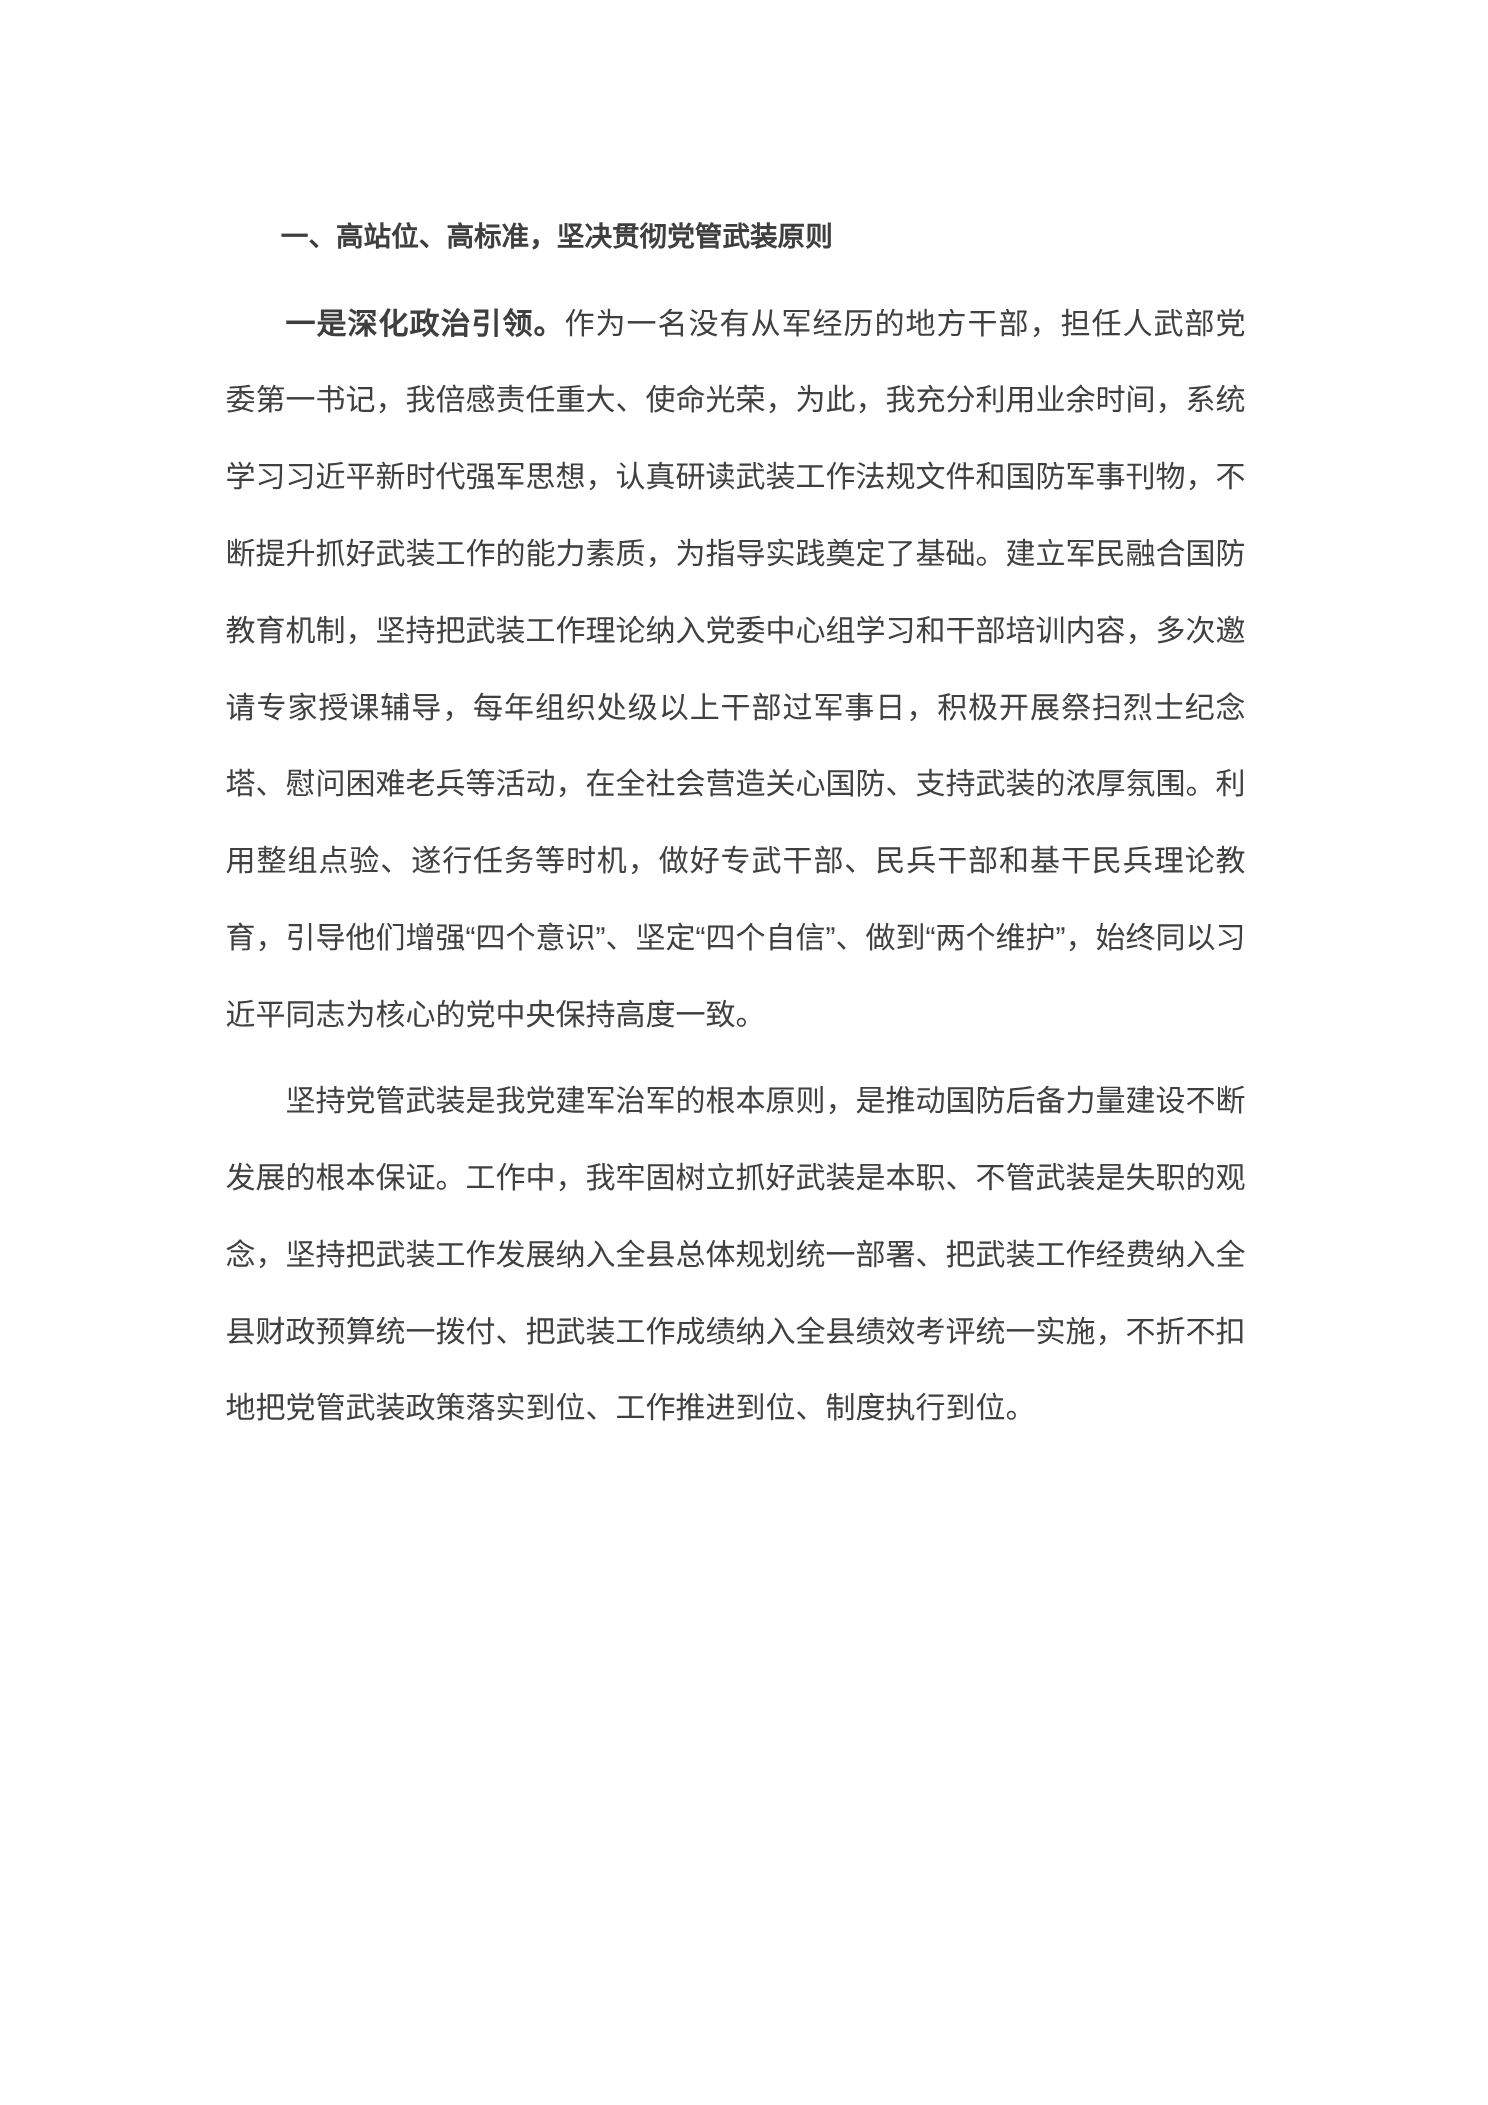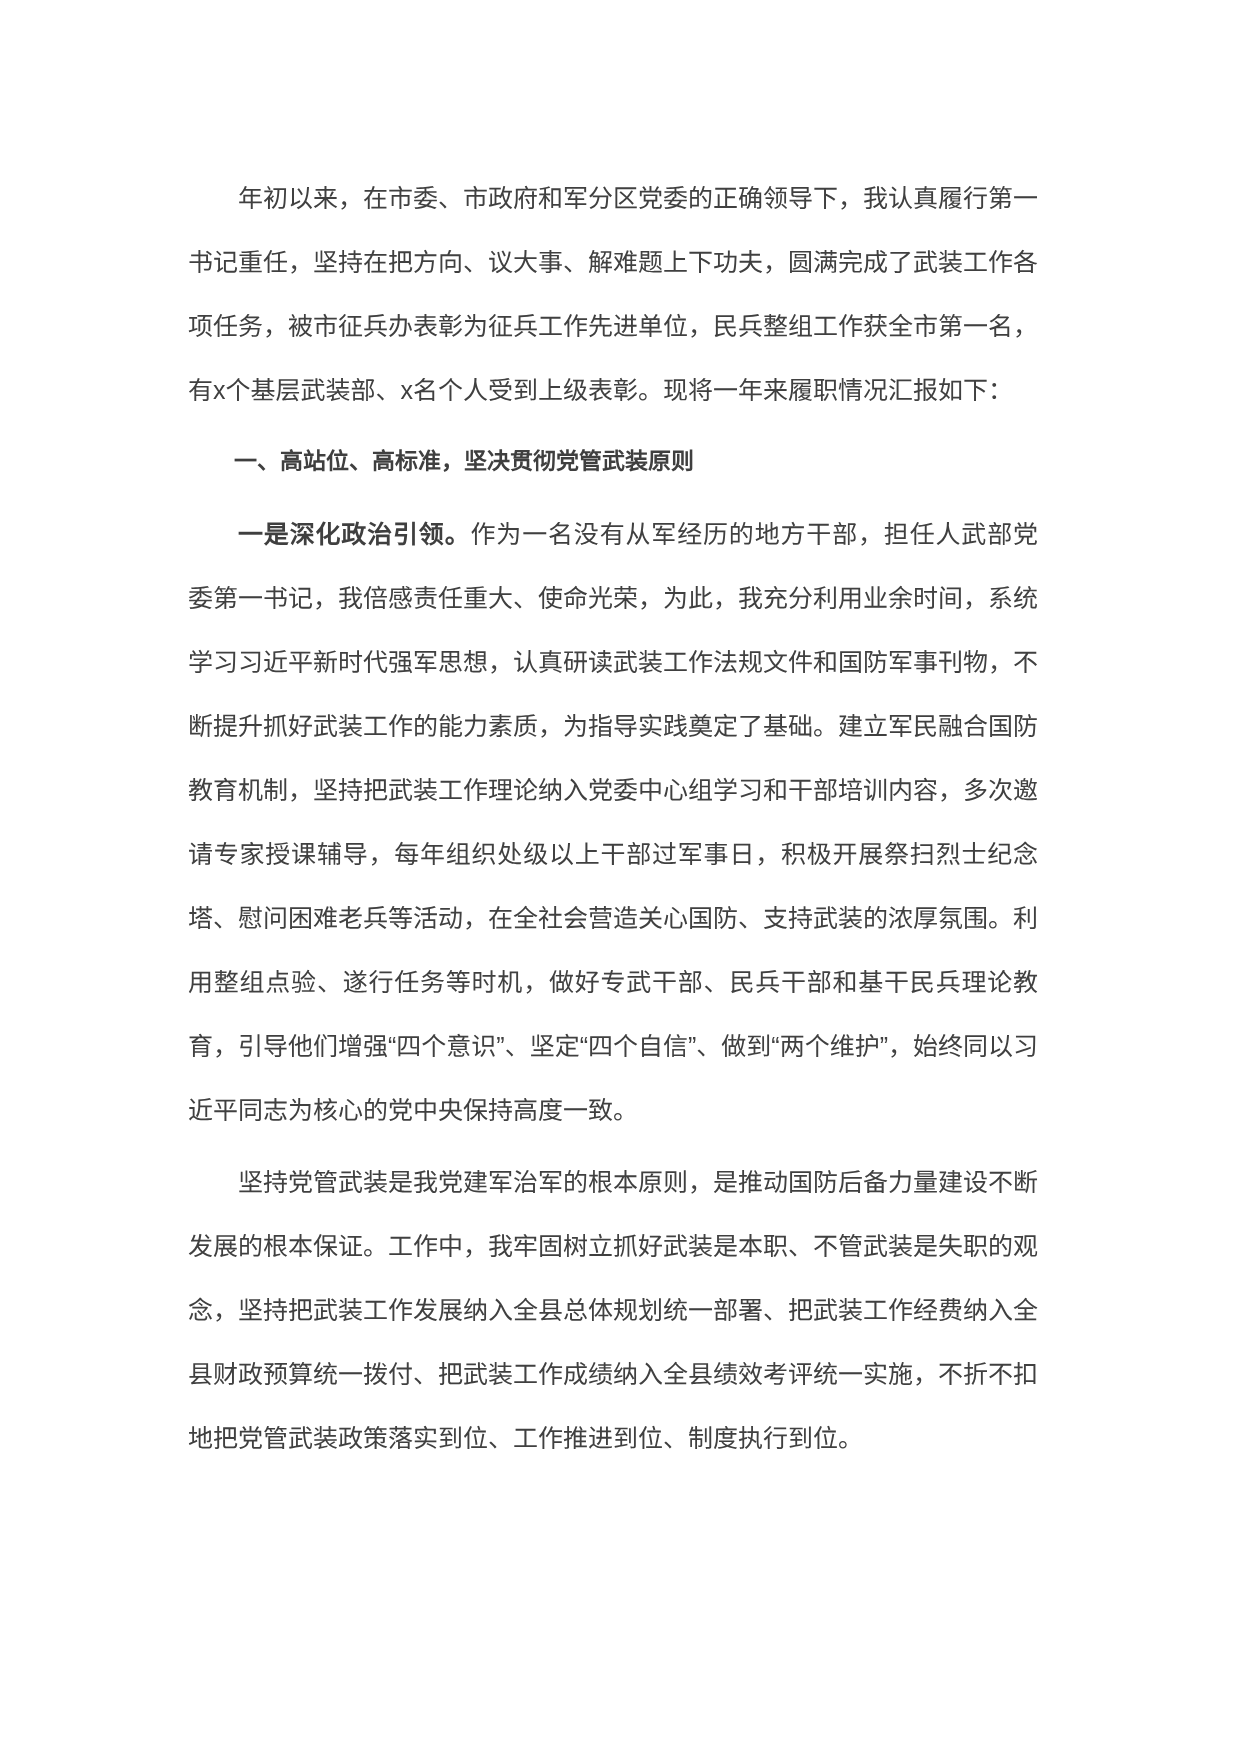--- a/index.html
+++ b/index.html
@@ -41,20 +41,19 @@
   }
   .lead {
     font-weight: 700;
     color: #3f3f3f;
   }
 </style>
 </head>
 <body>
 
 <div class="page">
-  <p class="para">年初以来，在市委、市政府和军分区党委的正确领导下，我认真履行第一书记重任，坚持在把方向、议大事、解难题上下功夫，圆满完成了武装工作各项任务，被市征兵办表彰为征兵工作先进单位，民兵整组工作获全市第一名，有x个基层武装部、x名个人受到上级表彰。现将一年来履职情况汇报如下：</p>
 
   <h2 class="heading">一、高站位、高标准，坚决贯彻党管武装原则</h2>
 
   <p class="para"><span class="lead">一是深化政治引领。</span><span>作为一名没有从军经历的地方干部，担任人武部党委第一书记，我倍感责任重大、使命光荣，为此，我充分利用业余时间，系统学习习近平新时代强军思想，认真研读武装工作法规文件和国防军事刊物，不断提升抓好武装工作的能力素质，为指导实践奠定了基础。建立军民融合国防教育机制，坚持把武装工作理论纳入党委中心组学习和干部培训内容，多次邀请专家授课辅导，每年组织处级以上干部过军事日，积极开展祭扫烈士纪念塔、慰问困难老兵等活动，在全社会营造关心国防、支持武装的浓厚氛围。利用整组点验、遂行任务等时机，做好专武干部、民兵干部和基干民兵理论教育，引导他们增强“四个意识”、坚定“四个自信”、做到“两个维护”，始终同以习近平同志为核心的党中央保持高度一致。</span></p>
 
   <p class="para">坚持党管武装是我党建军治军的根本原则，是推动国防后备力量建设不断发展的根本保证。工作中，我牢固树立抓好武装是本职、不管武装是失职的观念，坚持把武装工作发展纳入全县总体规划统一部署、把武装工作经费纳入全县财政预算统一拨付、把武装工作成绩纳入全县绩效考评统一实施，不折不扣地把党管武装政策落实到位、工作推进到位、制度执行到位。</p>
 </div>
 
 </body></html>

